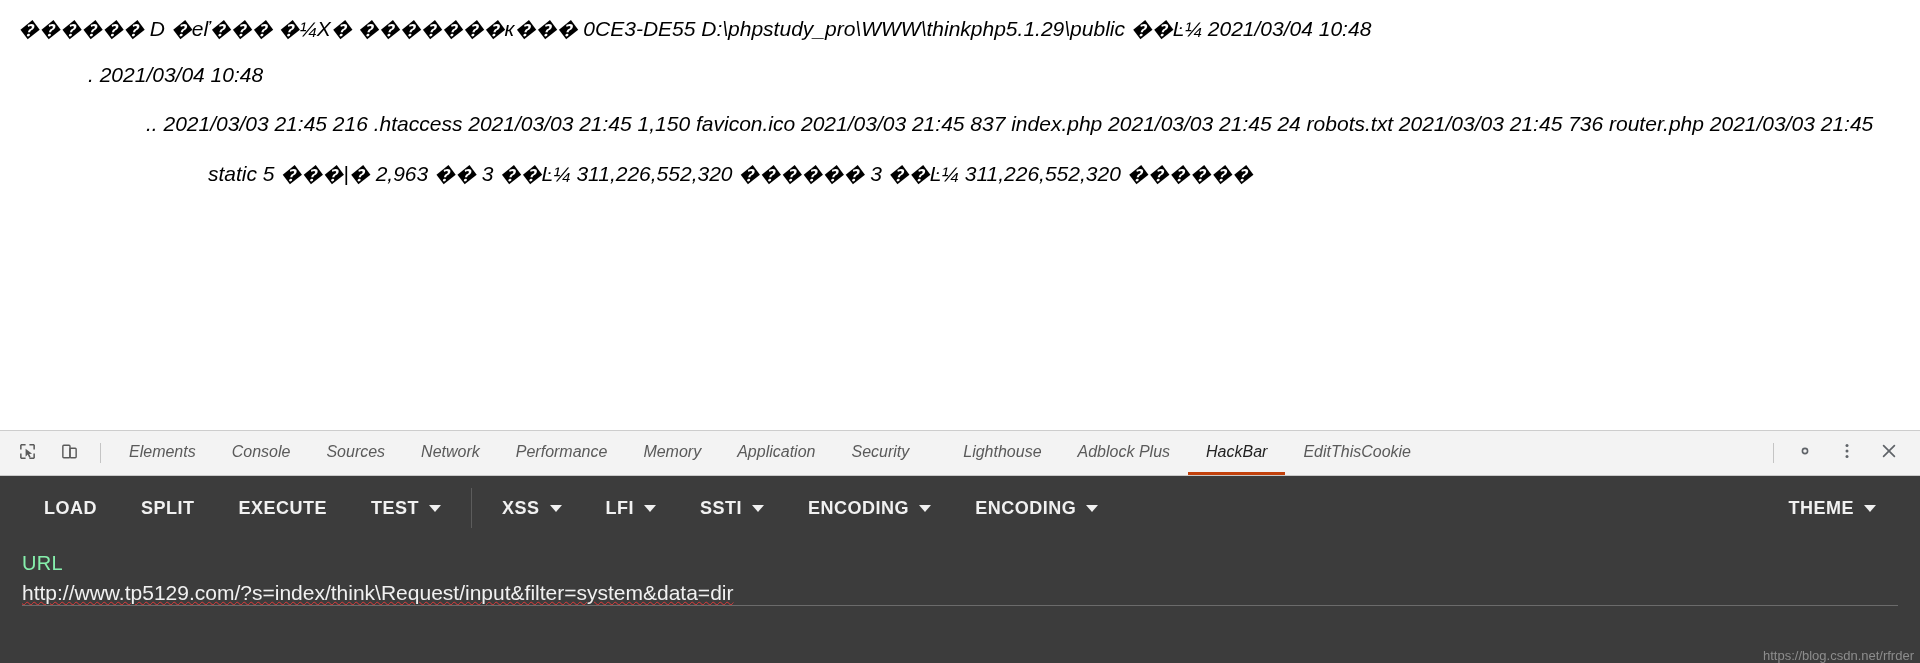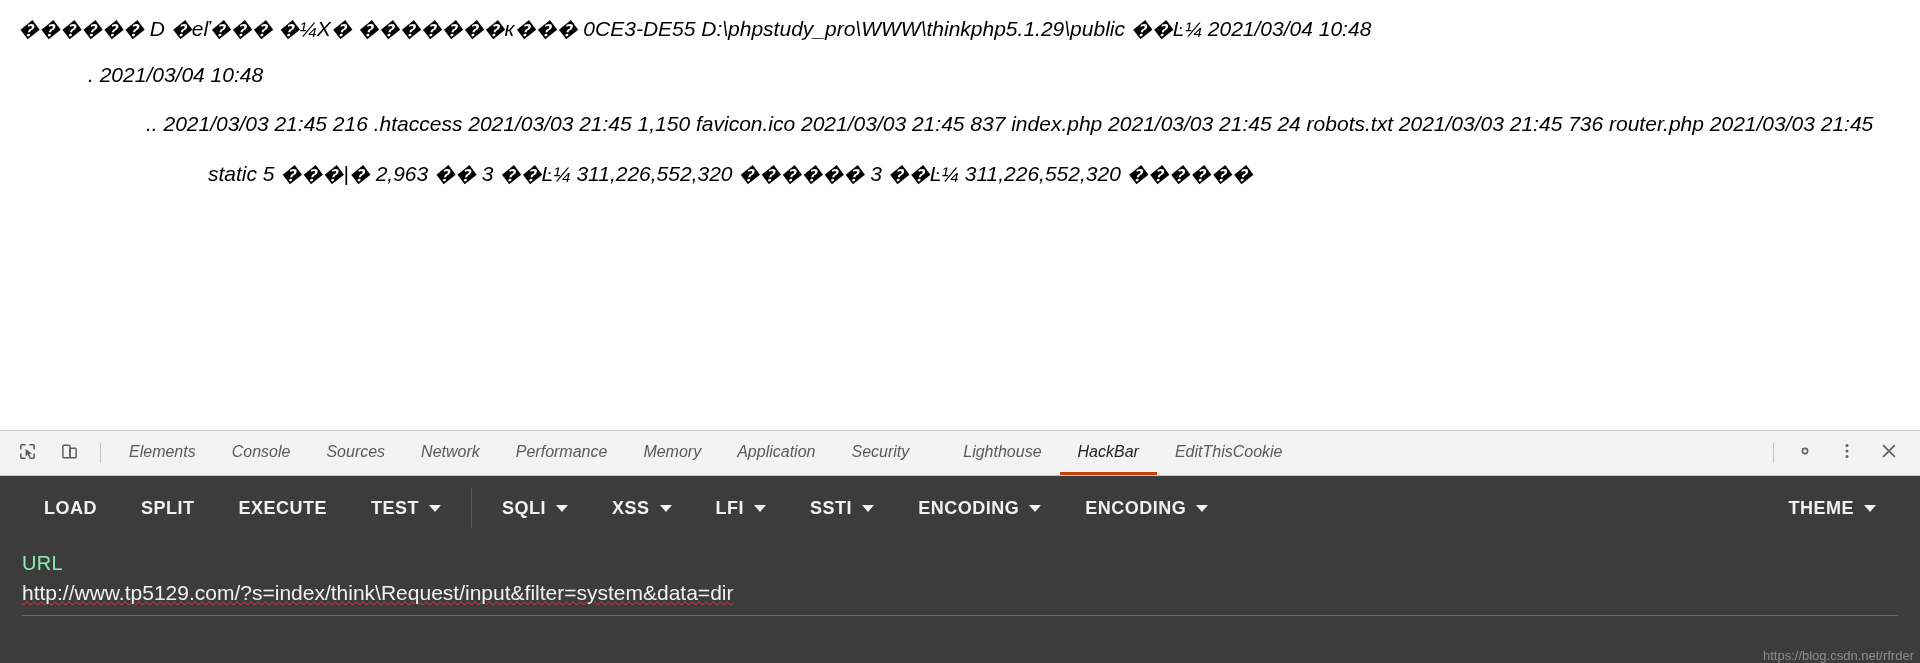--- a/index.html
+++ b/index.html
@@ -186,21 +186,20 @@
     color: #86efac;
     font-size: 20px;
     margin-top: 12px;
     margin-bottom: 6px;
     letter-spacing: 0.3px;
   }
 
   .hb-url {
     font-size: 21px;
     color: #f1f1f1;
-    padding-bottom: 10px;
     border-bottom: 1px solid #6b6b6b;
     white-space: nowrap;
     overflow: hidden;
     text-overflow: ellipsis;
     cursor: text;
     background-image:
       repeating-linear-gradient(to right,
         #e03a3a 0, #e03a3a 2px, transparent 2px, transparent 4px);
     background-repeat: no-repeat;
     background-size: 0 0;
@@ -278,20 +277,23 @@
           </div>
         <div class="dt-tab">
             <span>Application</span>
           </div>
         <div class="dt-tab">
             <span>Security</span>
           </div>
         <div class="dt-tab tab-gap">
             <span>Lighthouse</span>
           </div>
+        <div class="dt-tab">
+            <span>Adblock Plus</span>
+          </div>
         <div class="dt-tab active">
             <span>HackBar</span>
           </div>
         <div class="dt-tab">
             <span>EditThisCookie</span>
           </div>
       </div>
 
       <div class="dt-right">
         <div class="dt-sep"></div>
@@ -338,24 +340,20 @@
           <span>EXECUTE</span>
         </div>
         <div class="hb-btn">
           <span>TEST</span>
           <span class="hb-caret"></span>
         </div>
 
         <div class="hb-vsep"></div>
 
         <div class="hb-btn">
-          <span>SQLI</span>
-          <span class="hb-caret"></span>
-        </div>
-        <div class="hb-btn">
           <span>XSS</span>
           <span class="hb-caret"></span>
         </div>
         <div class="hb-btn">
           <span>LFI</span>
           <span class="hb-caret"></span>
         </div>
         <div class="hb-btn">
           <span>SSTI</span>
           <span class="hb-caret"></span>

